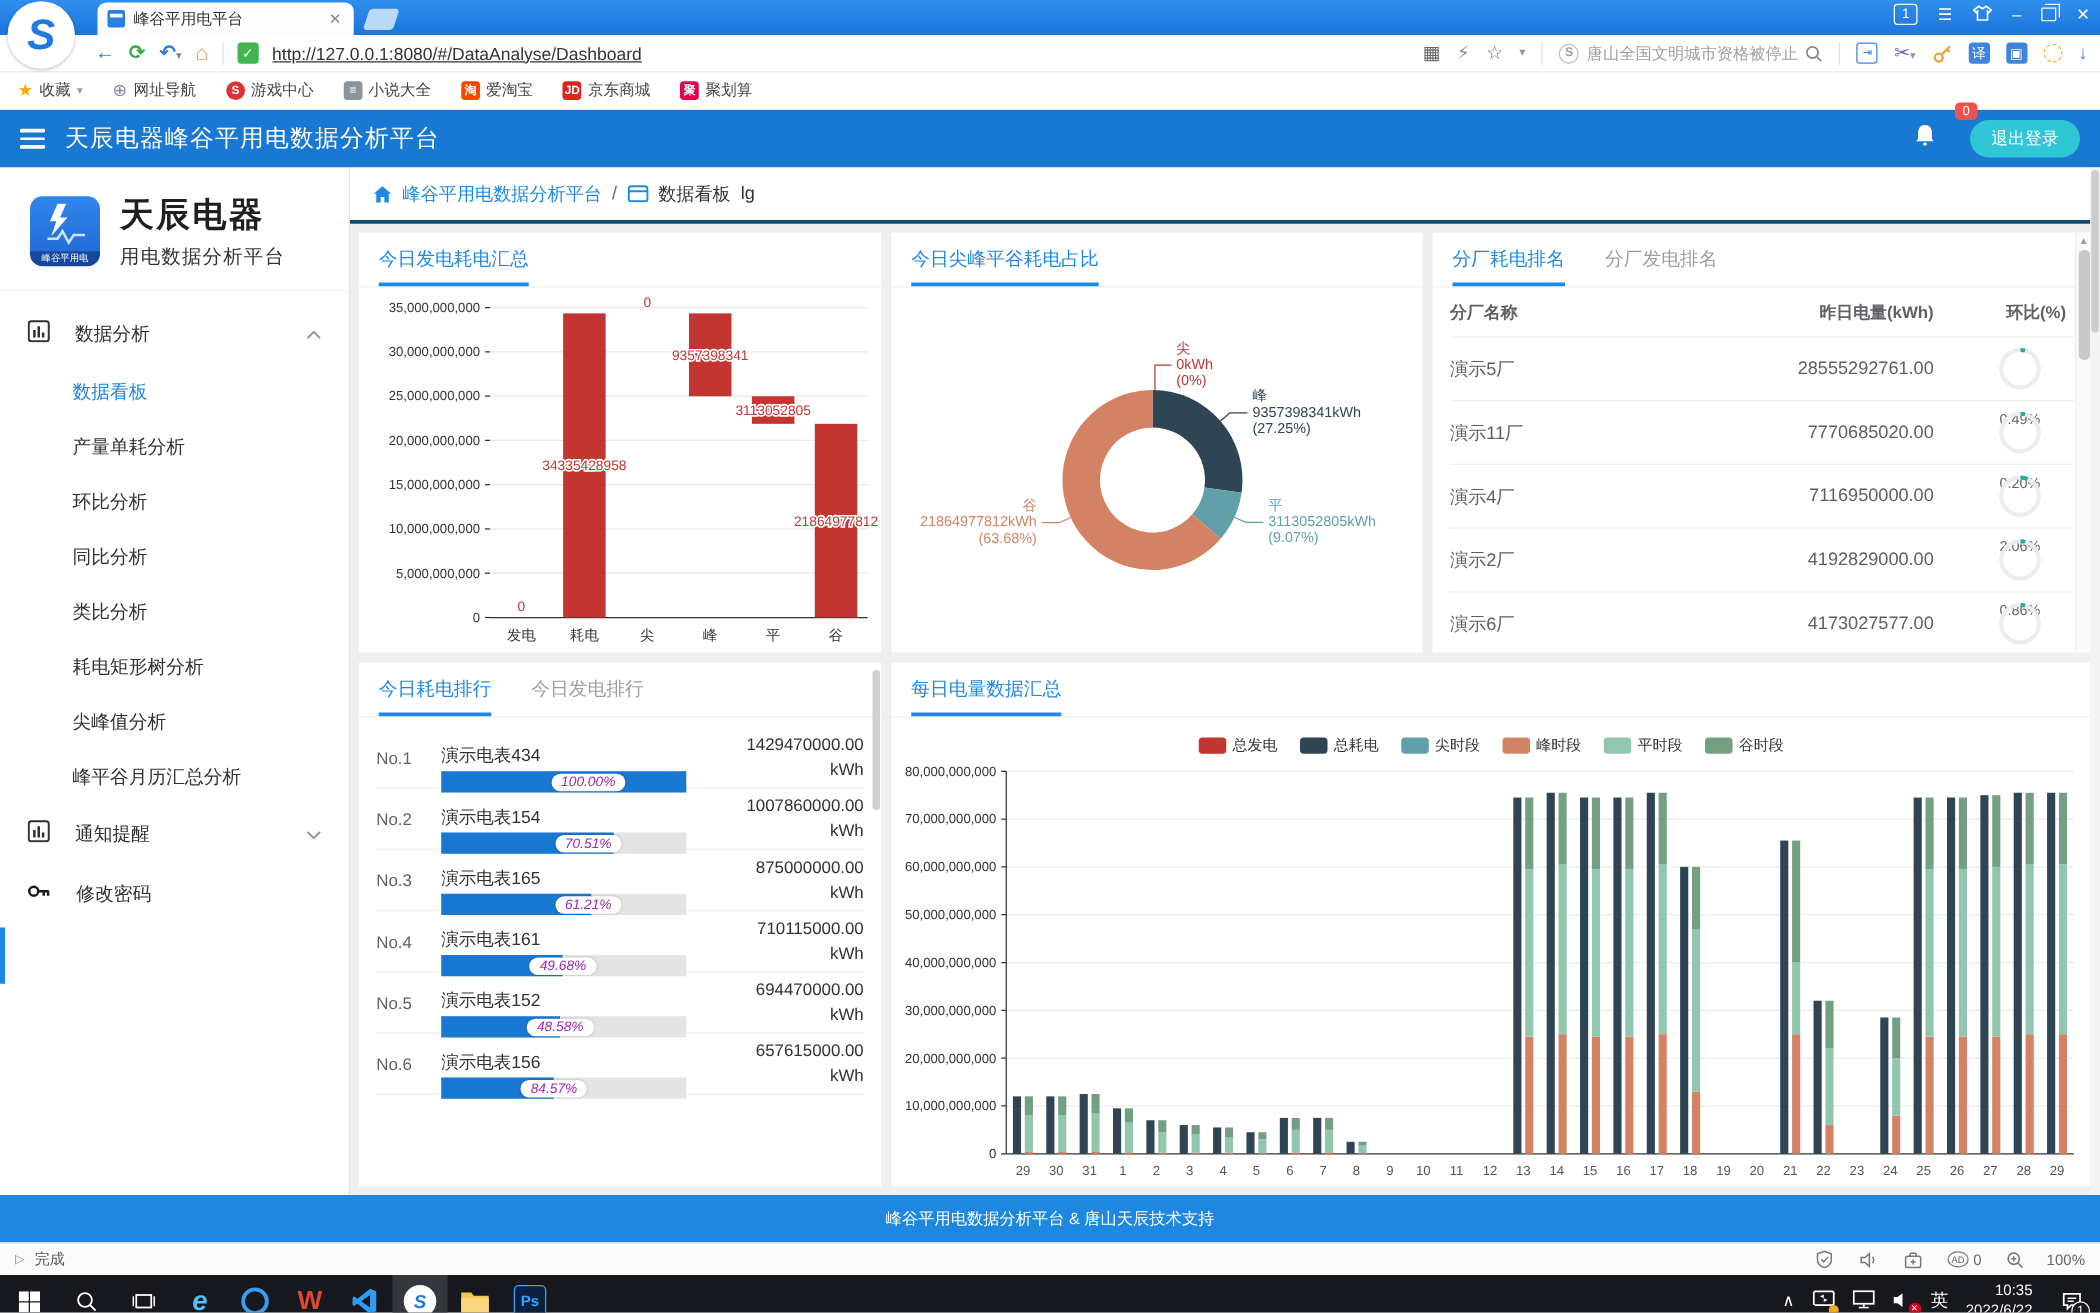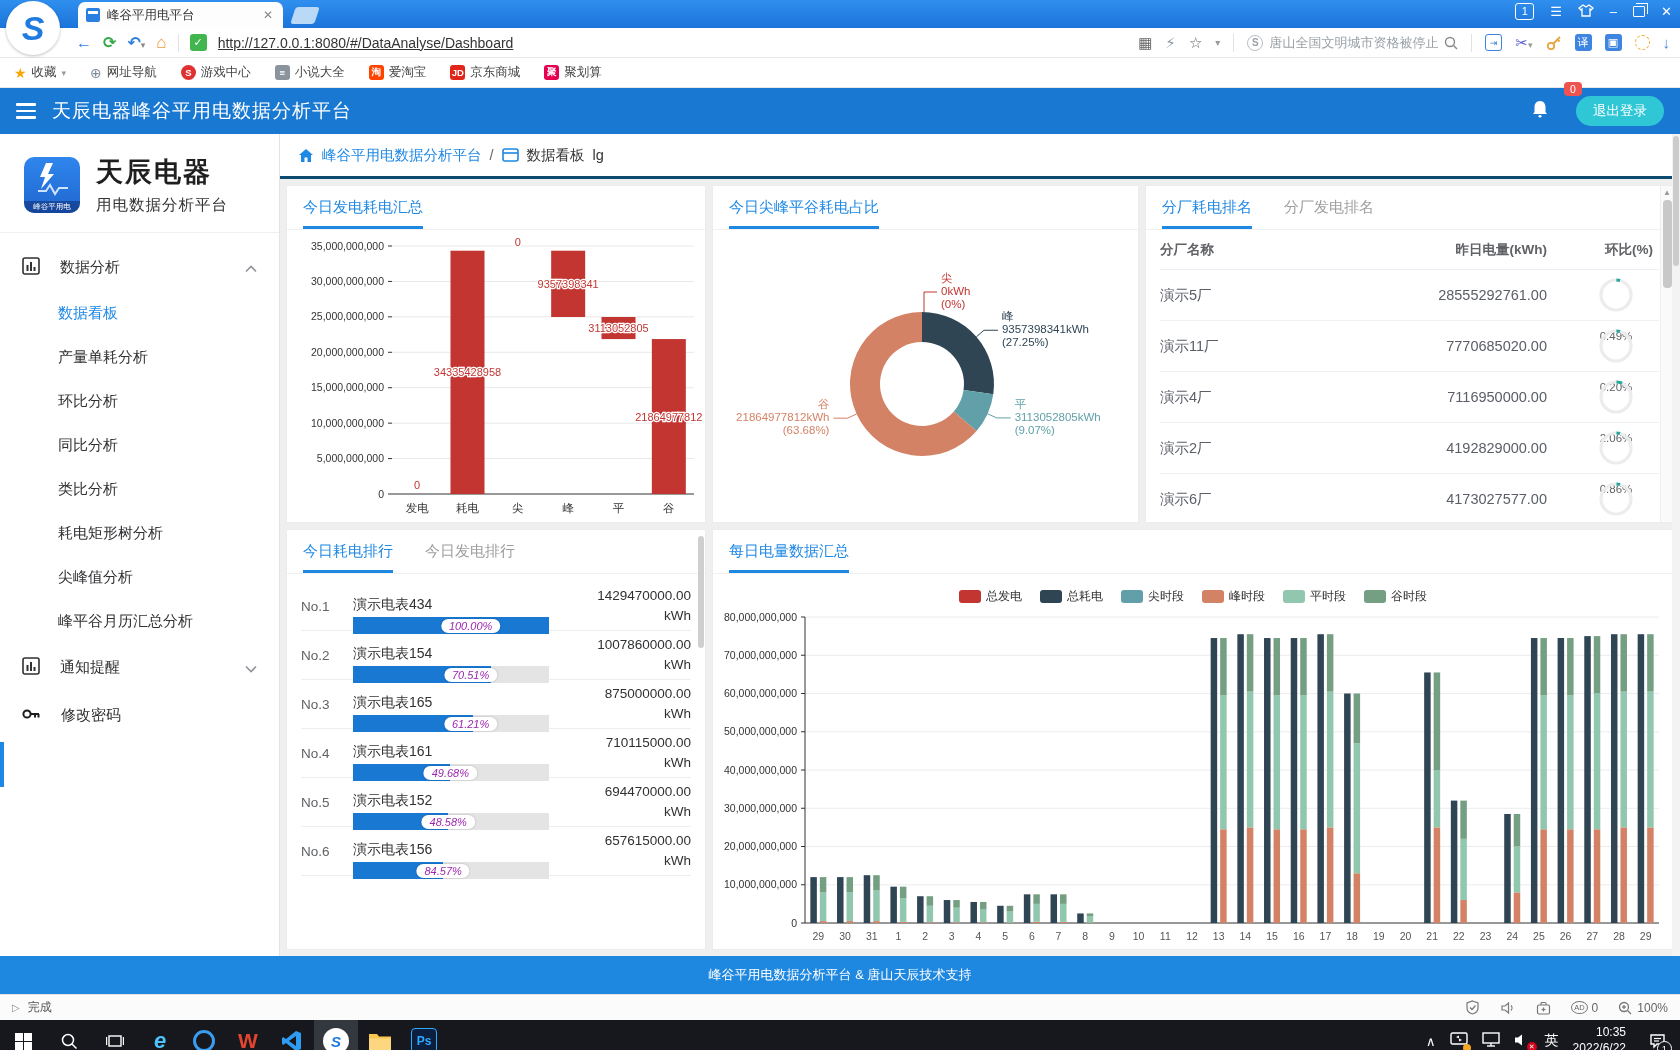--- a/index.html
+++ b/index.html
@@ -783,21 +783,21 @@
     <svg width="15" height="14" viewBox="0 0 15 14">
         <rect x="1.5" y="4" width="12" height="9" rx="1.5" fill="none" stroke="#777" stroke-width="1.2"></rect>
         <path d="M5 4 L5 2.5 A1 1 0 0 1 6 1.5 L9 1.5 A1 1 0 0 1 10 2.5 L10 4" fill="none" stroke="#777" stroke-width="1.2"></path>
         <line x1="7.5" y1="6.5" x2="7.5" y2="10.5" stroke="#777" stroke-width="1.2"></line>
         <line x1="5.5" y1="8.5" x2="9.5" y2="8.5" stroke="#777" stroke-width="1.2"></line>
       </svg>
     <span style="display:flex;align-items:center;gap:4px">
       <span style="border:1.2px solid #777;border-radius:50%;font-size:7.5px;padding:1px 2px">AD</span>
       <span>0</span>
     </span>
-    <span style="display:flex;align-items:center;gap:5px">
+    <span style="display:flex;align-items:center;gap:18px">
       <svg width="14" height="14" viewBox="0 0 14 14">
           <circle cx="6" cy="6" r="4.5" fill="none" stroke="#777" stroke-width="1.3"></circle>
           <line x1="9.5" y1="9.5" x2="13" y2="13" stroke="#777" stroke-width="1.3"></line>
           <line x1="4" y1="6" x2="8" y2="6" stroke="#777" stroke-width="1.3"></line>
           <line x1="6" y1="4" x2="6" y2="8" stroke="#777" stroke-width="1.3"></line>
         </svg>
       <span>100%</span>
     </span>
   </div>
 </div>

